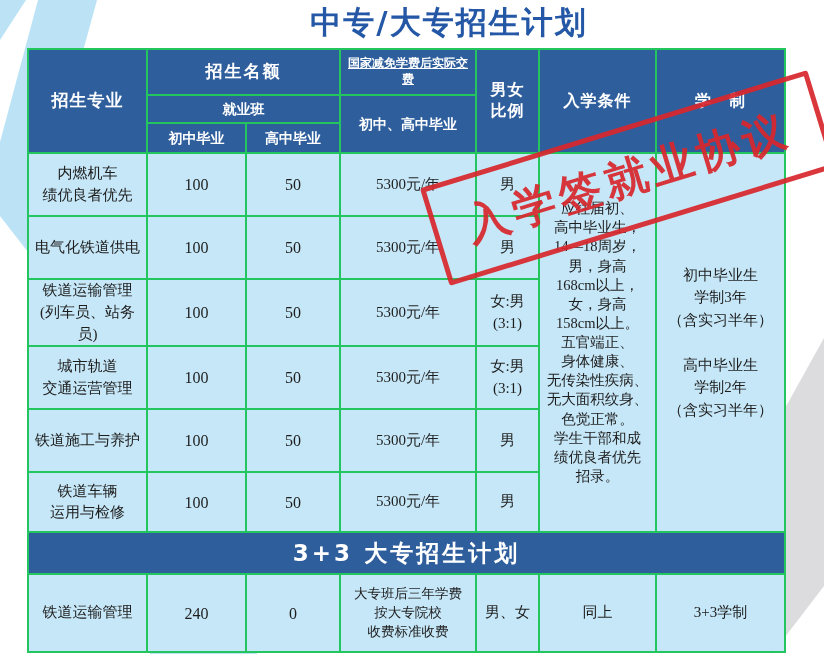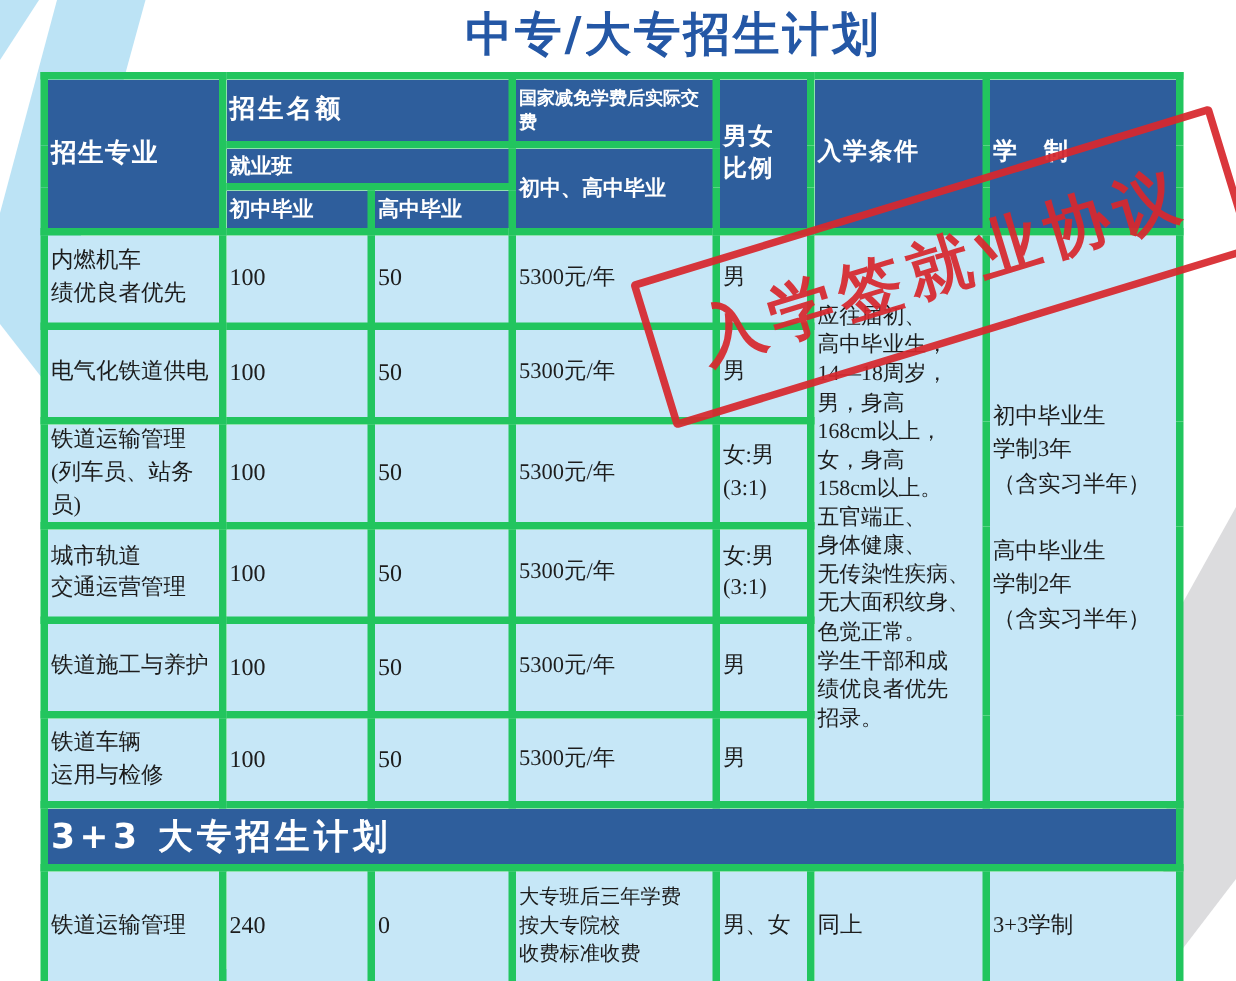--- a/index.html
+++ b/index.html
@@ -15,33 +15,33 @@
     color:#2457a5;letter-spacing:2px;z-index:1;
     font-family:"DejaVu Sans","Liberation Sans",sans-serif;
     padding-left:37px;
   }
   table.plan{
     position:absolute;left:27px;top:48px;width:757px;z-index:1;
     border-collapse:collapse;table-layout:fixed;
     border:2px solid #222222;
   }
   table.plan td{
-    border:5px solid #22c55e;
-    vertical-align:middle;
+    border:2px solid #22c55e;
+    text-align:center;vertical-align:middle;
     white-space:pre-line;
     padding:0 2px;
     overflow:hidden;
   }
   .hd{
     background:#2e5e9c;color:#ffffff;font-weight:bold;
     font-size:15px;line-height:1.3;
   }
   .hd-major{font-size:17px;letter-spacing:1px;}
   .hd-quota{font-size:17px;letter-spacing:2px;}
-  .hd-fee{font-size:12px;}
+  .hd-fee{font-size:12px;text-decoration:underline;}
   .hd-feesub{font-size:14px;margin-top:48px;}
   .hd-sub{font-size:14px;}
   .hd-big{font-size:16px;letter-spacing:1px;}
   .cell{
     background:#c6e7f7;color:#1d1d1d;
     font-family:"Liberation Serif","DejaVu Serif",serif;
     font-size:15px;line-height:1.45;
   }
   .cell-num{font-size:16px;}
   .cell-admission{

